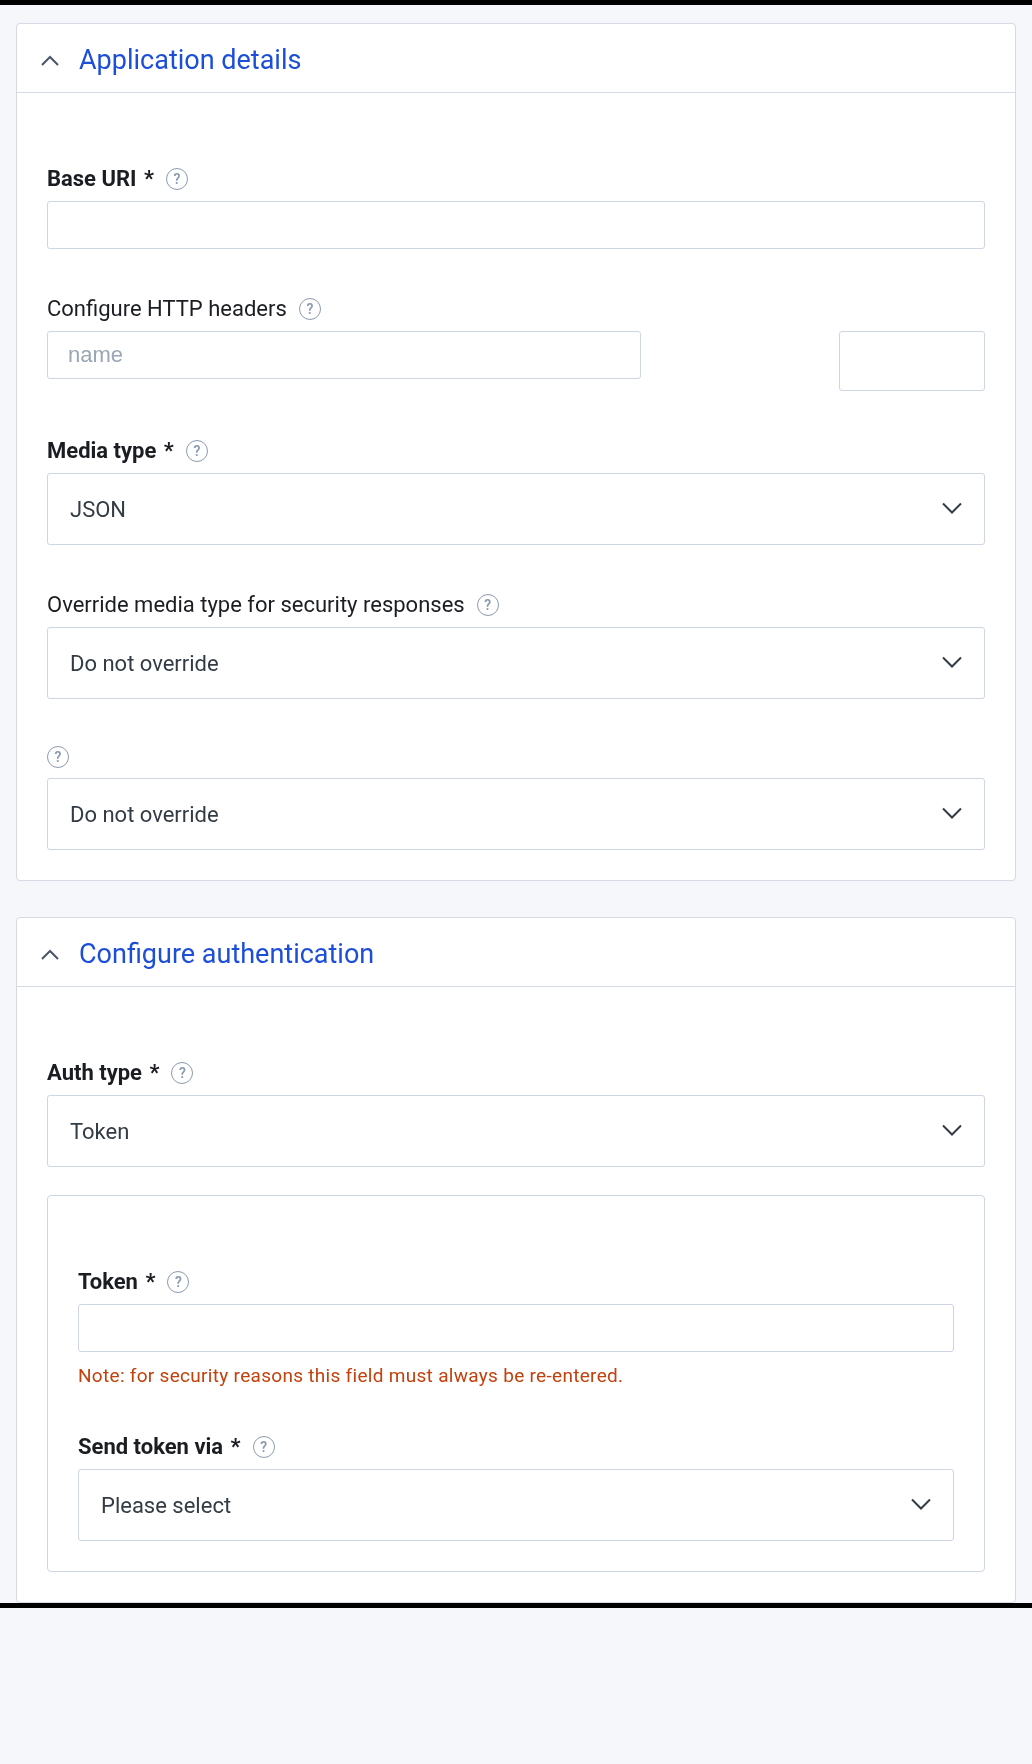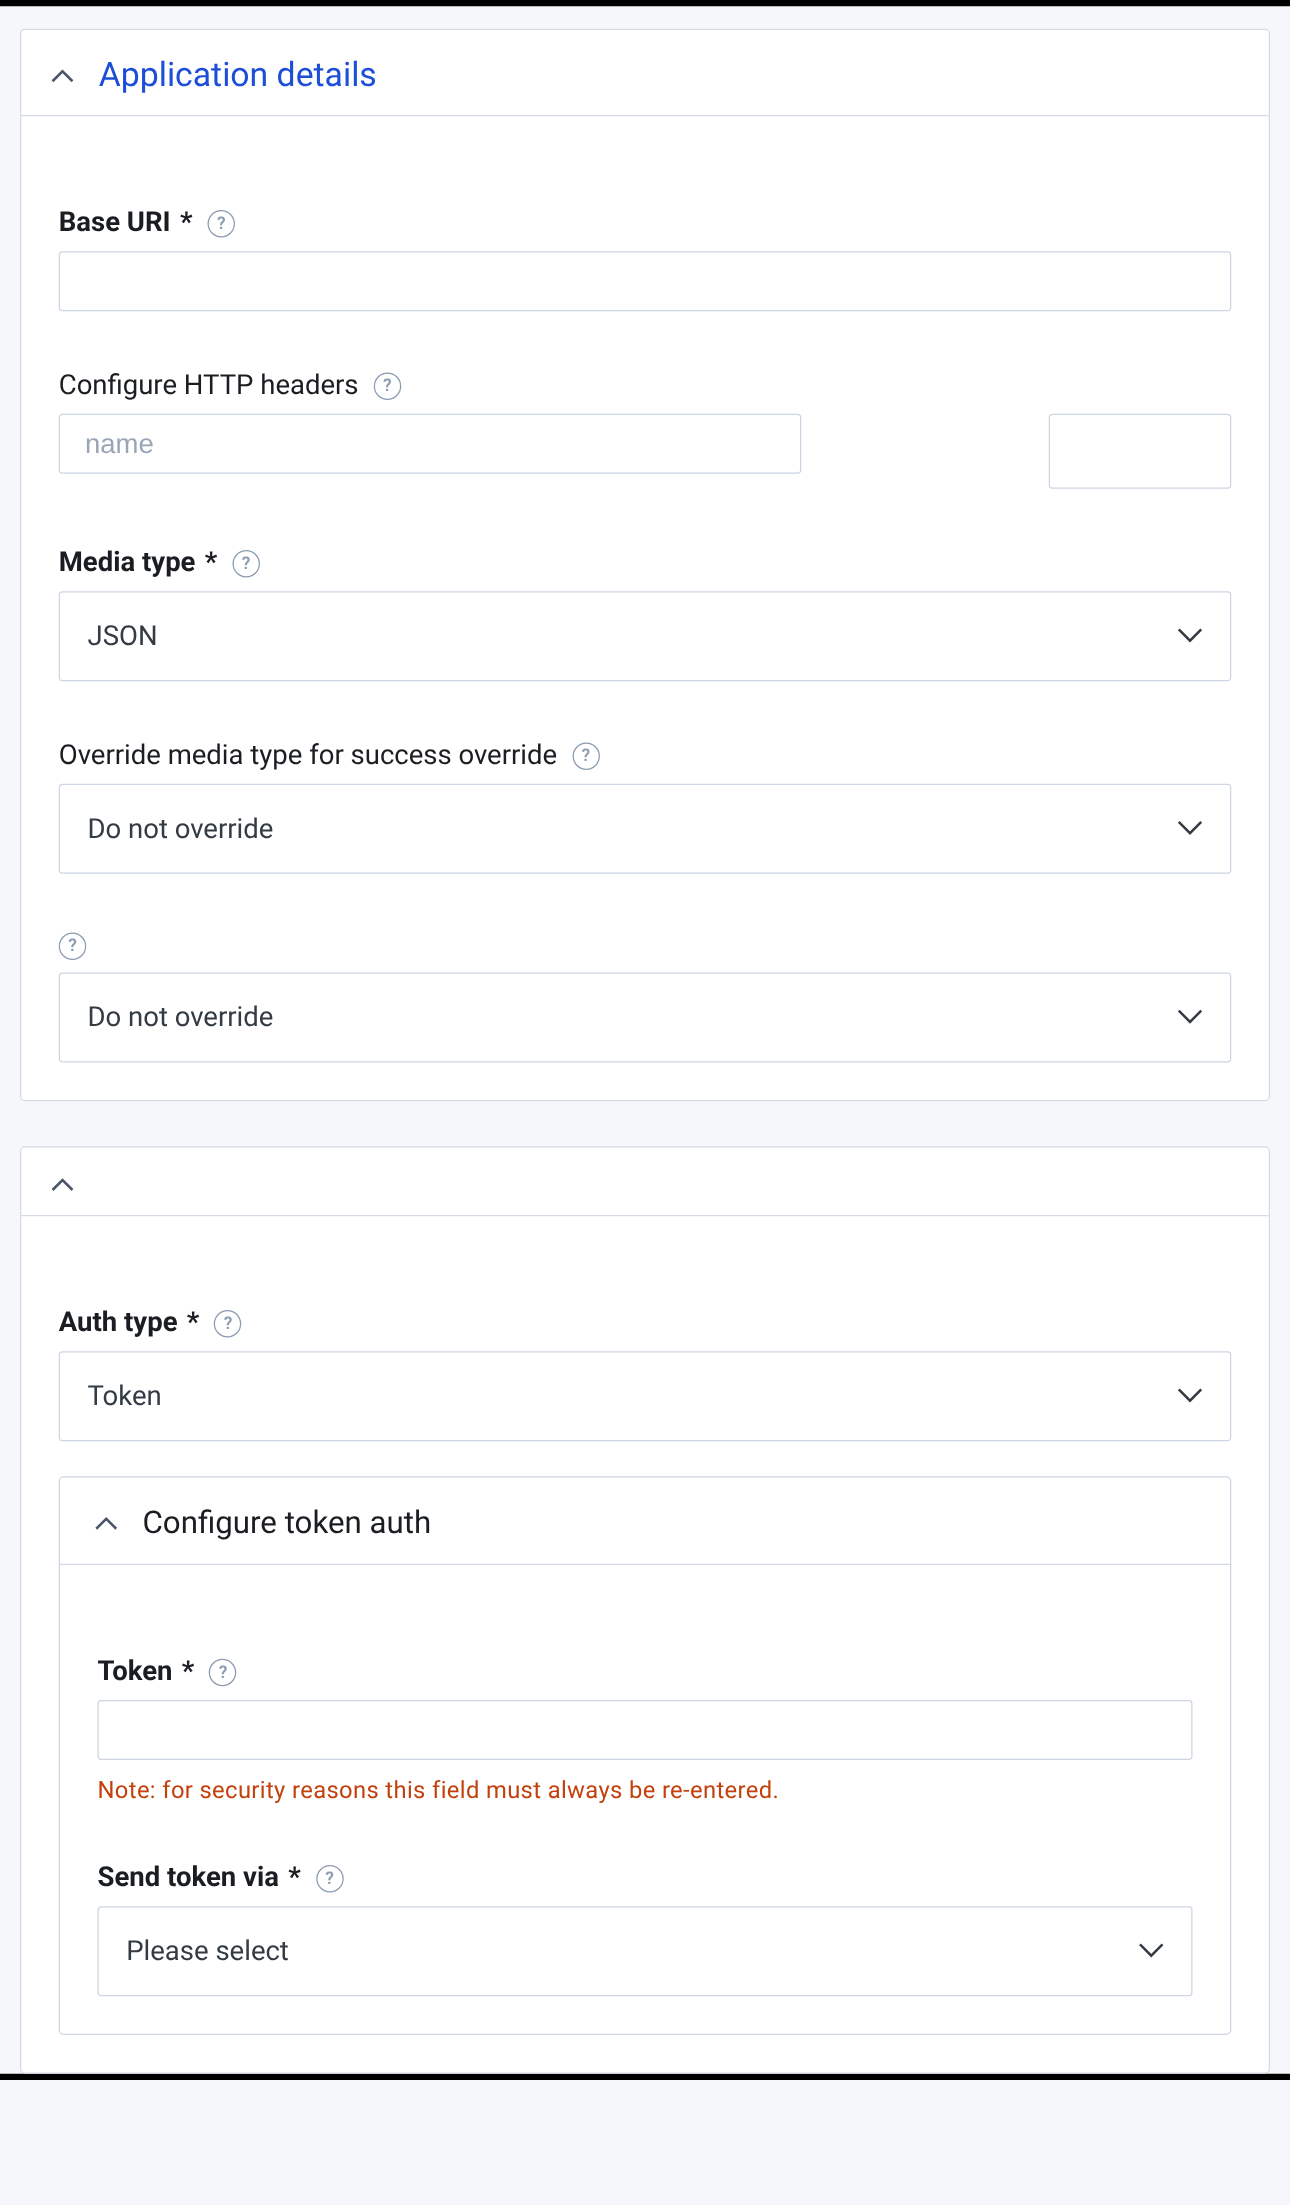--- a/index.html
+++ b/index.html
@@ -231,21 +231,21 @@
           <span class="select-arrow">
             <svg viewBox="0 0 22 13" fill="none" stroke="currentColor" stroke-width="2">
                 <path d="M2 2 L11 11 L20 2"></path>
               </svg>
           </span>
         </div>
       </div>
 
       <div class="field">
         <div class="field-label-row">
-          <span class="field-label">Override media type for success override</span>
+          <span class="field-label">Override media type for security responses</span>
           <span class="help-icon">?</span>
         </div>
         <div class="select-wrap">
           <div class="select">Do not override</div>
           <span class="select-arrow">
             <svg viewBox="0 0 22 13" fill="none" stroke="currentColor" stroke-width="2">
                 <path d="M2 2 L11 11 L20 2"></path>
               </svg>
           </span>
         </div>
@@ -268,20 +268,21 @@
     </div>
   </div>
 
   <div class="panel">
     <div class="panel-header">
       <span class="chevron-up">
         <svg viewBox="0 0 18 11" fill="none" stroke="currentColor" stroke-width="2">
             <path d="M1 10 L9 2 L17 10"></path>
           </svg>
       </span>
+      <span class="title">Configure authentication</span>
     </div>
 
     <div class="panel-body">
 
       <div class="field" style="margin-bottom:0;">
         <div class="field-label-row">
           <span class="field-label bold">
             <span>Auth type</span> <span class="req">*</span>
           </span>
           <span class="help-icon">?</span>
@@ -290,28 +291,20 @@
           <div class="select">Token</div>
           <span class="select-arrow">
             <svg viewBox="0 0 22 13" fill="none" stroke="currentColor" stroke-width="2">
                 <path d="M2 2 L11 11 L20 2"></path>
               </svg>
           </span>
         </div>
       </div>
 
       <div class="nested-panel">
-        <div class="nested-header">
-          <span class="chevron-up">
-            <svg viewBox="0 0 18 11" fill="none" stroke="currentColor" stroke-width="2">
-                <path d="M1 10 L9 2 L17 10"></path>
-              </svg>
-          </span>
-          <span class="title">Configure token auth</span>
-        </div>
 
         <div class="nested-body">
 
           <div class="field">
             <div class="field-label-row">
               <span class="field-label bold">
                 <span>Token</span> <span class="req">*</span>
               </span>
               <span class="help-icon">?</span>
             </div>

